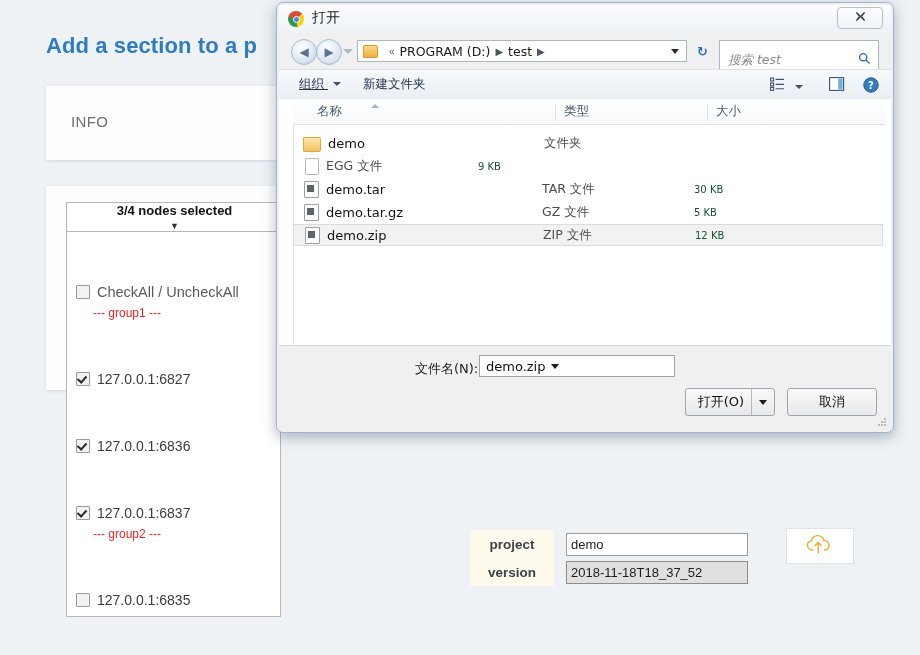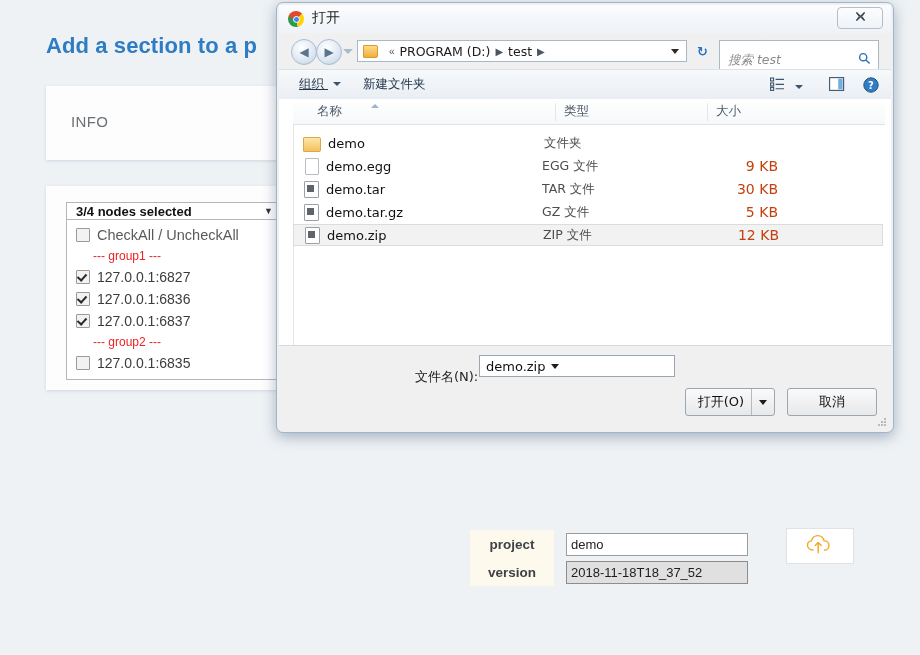--- a/index.html
+++ b/index.html
@@ -25,33 +25,34 @@
   .info-label{
     position:absolute;left:25px;top:27px;font-size:15px;color:#6b7177;
     letter-spacing:.4px;
   }
   #card-nodes{top:186px;height:204px;}
   #card-tabs{top:405px;height:203px;}
 
   
   .ms{position:absolute;left:20px;top:16px;width:215px;}
   .ms-head{
-    height:18px;border:1px solid #b6b6b6;background:#fff;
+    height:30px;border:1px solid #b6b6b6;background:#fff;
     display:flex;align-items:center;justify-content:space-between;
     padding:0 7px 0 9px;font-size:13px;font-weight:bold;color:#111;
     box-sizing:border-box;
+    flex-direction:column;
   }
   .ms-caret{font-size:9px;color:#333;line-height:1;}
   .ms-list{
     border:1px solid #b6b6b6;border-top:none;background:#fff;
     padding:4px 0 5px 0;
   }
   .ms-row{
     display:flex;align-items:center;height:22px;padding-left:9px;
-    font-size:14px;color:#3c3c3c;
+    font-size:14px;color:#3c3c3c;margin-top:45px;
   }
   .ms-row .cb{
     width:12px;height:12px;border:1px solid #9a9a9a;background:#f2f2f2;
     margin-right:7px;flex:none;border-radius:1px;position:relative;
   }
   .ms-row.checked .cb:after{
     content:"";position:absolute;left:2px;top:1px;width:4px;height:7px;
     border:solid #2b2b2b;border-width:0 2px 2px 0;transform:rotate(42deg);
   }
   .ms-row.first{color:#5a5a5a;font-size:14.5px;}
@@ -250,27 +251,26 @@
   .ico-zip{
     background:#fff;border:1px solid #9aa0a6;height:15px;width:13px;
     margin-left:11px;border-radius:1px;
   }
   .ico-zip:after{
     content:"";position:absolute;left:2px;top:3px;width:7px;height:7px;
     background:#5e646b;
   }
   .r-name{width:216px;font-size:13px;color:#121212;}
   .r-type{width:152px;font-size:12.5px;color:#4d4d4d;}
-  .r-size{width:84px;font-size:14px;color:#c2410c;text-align:right;}
+  .r-size{width:84px;font-size:10px;color:#14532d;}
 
   .footer{position:absolute;left:0;right:0;bottom:0;height:84px;background:#f0f0f0;}
   .fn-label{
     position:absolute;left:136px;top:14px;font-size:13px;color:#1c1c1c;
     font-family:"DejaVu Sans",sans-serif;
-    margin-top:8px;
   }
   .fn-input{
     position:absolute;left:200px;top:9px;width:196px;height:22px;background:#fff;
     border:1px solid #9aa7b3;display:flex;align-items:center;box-sizing:border-box;
   }
   .fn-input span{
     margin-left:6px;font-size:13px;color:#101010;font-family:"DejaVu Sans",sans-serif;
   }
   .fn-caret{
     margin-left:auto;margin-right:8px;border-left:4px solid transparent;
@@ -484,21 +484,20 @@
     </div>
 
     <div class="row" style="top:33px">
       <span class="r-ico ico-folder"></span>
       <span class="r-name">demo</span>
       <span class="r-type">文件夹</span>
       <span class="r-size"></span>
     </div>
     <div class="row" style="top:56px">
       <span class="r-ico ico-file"></span>
-      <span class="r-name">demo.egg</span>
       <span class="r-type">EGG 文件</span>
       <span class="r-size">9 KB</span>
     </div>
     <div class="row" style="top:79px">
       <span class="r-ico ico-zip"></span>
       <span class="r-name">demo.tar</span>
       <span class="r-type">TAR 文件</span>
       <span class="r-size">30 KB</span>
     </div>
     <div class="row" style="top:102px">

